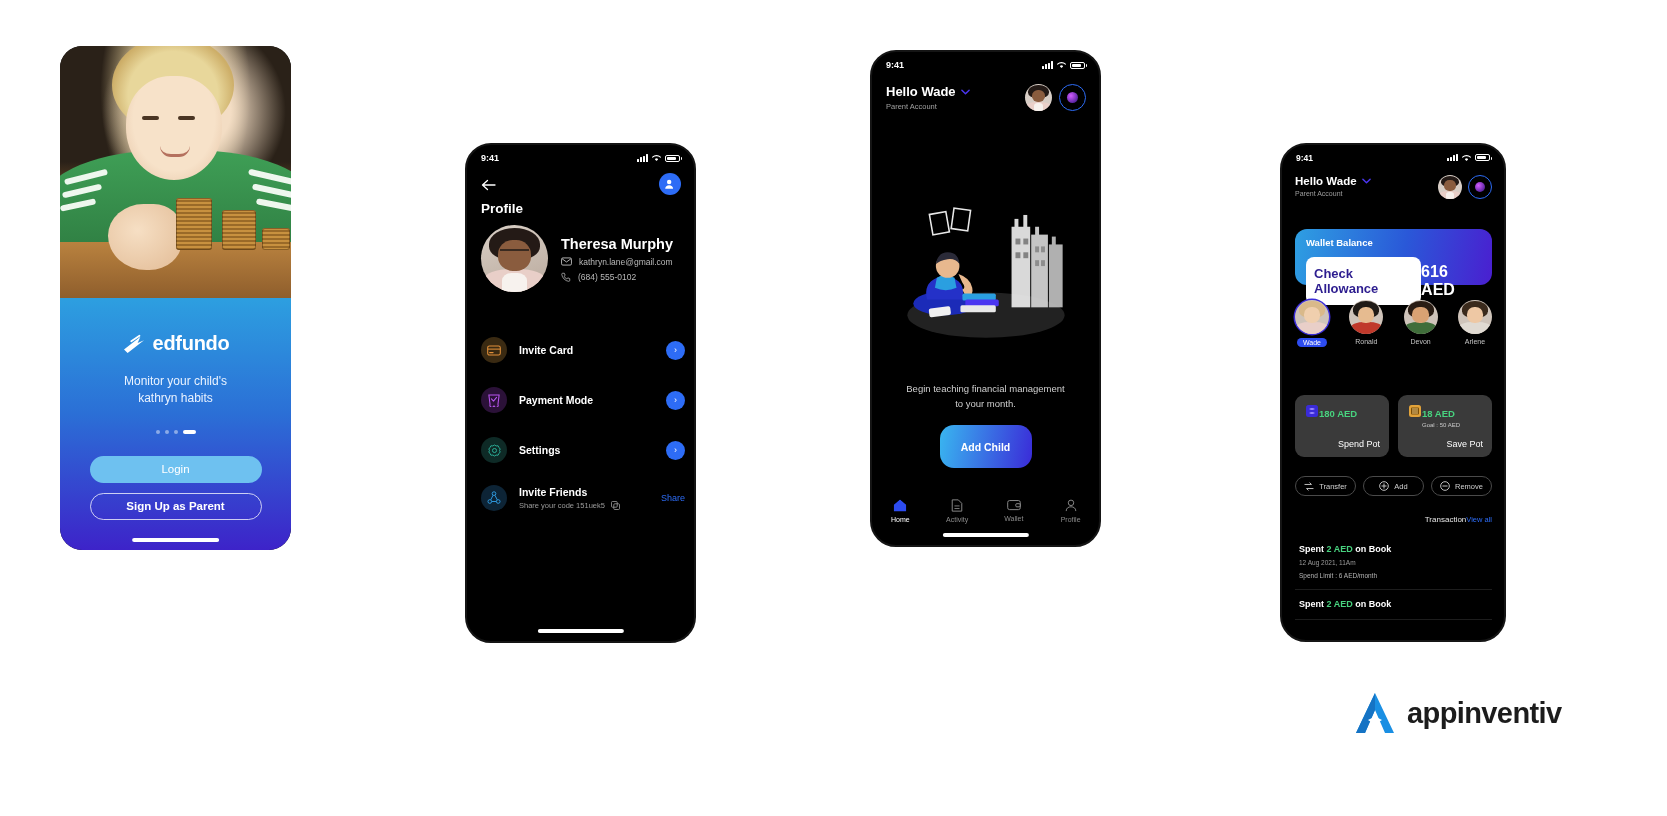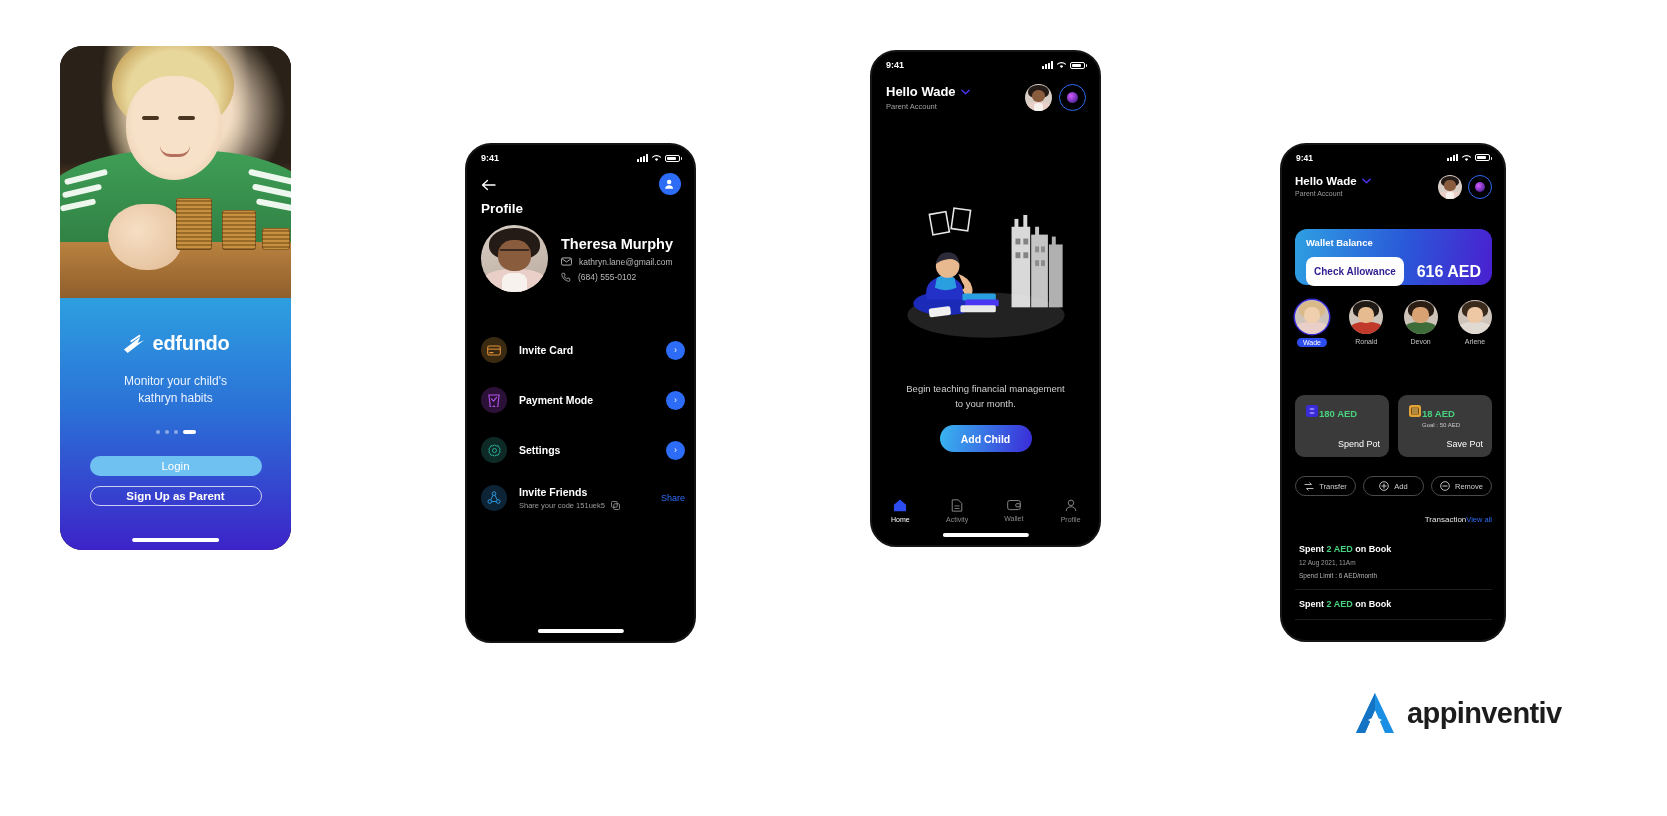--- a/index.html
+++ b/index.html
@@ -78,21 +78,21 @@
     padding-top:34px;
   }
   #p1-logo { display:flex; align-items:center; gap:7px; }
   #p1-logo .mark { width:24px; height:20px; }
   #p1-logo .word { color:#fff; font-size:20px; font-weight:bold; letter-spacing:-.3px; }
   #p1-tag { color:#eaf3ff; font-size:12px; text-align:center; line-height:1.45; margin-top:18px; }
   #p1-dots { display:flex; align-items:center; gap:5px; margin-top:22px; }
   #p1-dots span { width:4px; height:4px; border-radius:50%; background:rgba(255,255,255,.45); }
   #p1-dots span.on { width:13px; border-radius:3px; background:#fff; }
   .p1-btn {
-    width:172px; height:20px; border-radius:14px;
+    width:172px; height:27px; border-radius:14px;
     display:flex; align-items:center; justify-content:center;
     font-size:11.5px; color:#fff; cursor:pointer;
   }
   #p1-login { background:#6ec1f0; margin-top:22px; }
   #p1-signup { border:1px solid rgba(255,255,255,.75); margin-top:10px; font-weight:bold;}
 
   
   #phone2 {
     left:465px; top:143px; width:231px; height:500px;
     border-radius:26px; border:2px solid #141414;
@@ -149,21 +149,21 @@
   .p3-av { width:27px; height:27px; border-radius:50%; overflow:hidden; position:relative; background:#d8cec6; cursor:pointer;}
   #p3-badge {
     width:27px; height:27px; border-radius:50%; border:1.5px solid #2d6cf6;
     display:flex; align-items:center; justify-content:center; cursor:pointer;
   }
   #p3-badge .dot { width:11px; height:11px; border-radius:50%; background:radial-gradient(circle at 35% 35%,#d35cff,#2b0f7a); }
   #p3-illus { position:absolute; left:0; top:130px; width:100%; height:175px; }
   #p3-text { position:absolute; left:18px; right:18px; top:330px; color:#cfcfcf; font-size:9.5px; text-align:center; line-height:1.55; }
   #p3-addchild {
     position:absolute; left:50%; transform:translateX(-50%); top:373px;
-    width:92px; height:27px; border-radius:14px;
+    width:92px; height:43px; border-radius:14px;
     background:linear-gradient(100deg,#39b6f0,#3a2bd8);
     display:flex; align-items:center; justify-content:center;
     color:#fff; font-size:10.5px; font-weight:bold; cursor:pointer;
   }
   #p3-nav { position:absolute; left:0; bottom:22px; width:100%; display:flex; }
   .p3-navitem { flex:1; display:flex; flex-direction:column; align-items:center; gap:4px; cursor:pointer; }
   .p3-navitem .lbl { font-size:7px; color:#8b8b8b; }
   .p3-navitem.active .lbl { color:#fff; }
 
   
@@ -180,21 +180,21 @@
   #p4-badge { width:24px;height:24px;border-radius:50%;border:1.5px solid #2d6cf6;display:flex;align-items:center;justify-content:center;cursor:pointer;}
   #p4-badge .dot{width:10px;height:10px;border-radius:50%;background:radial-gradient(circle at 35% 35%,#d35cff,#2b0f7a);}
   #p4-wallet {
     position:absolute; left:13px; right:12px; top:84px; height:56px; border-radius:12px;
     background:linear-gradient(100deg,#2e9fe2 0%, #2a58d8 55%, #4a1fd0 100%);
     padding:8px 11px; color:#fff;
   }
   #p4-wtitle { font-size:9.5px; font-weight:bold; }
   #p4-wrow { display:flex; align-items:center; justify-content:space-between; margin-top:9px; }
   #p4-check {
-    background:#fff; color:#2d1d8f; font-size:10px; font-weight:bold;
+    background:#fff; color:#2d1d8f; font-size:13px; font-weight:bold;
     padding:9px 8px; border-radius:8px; cursor:pointer;
   }
   #p4-amount { font-size:16px; font-weight:bold; }
   #p4-kids { position:absolute; left:13px; right:12px; top:155px; display:flex; justify-content:space-between; }
   .p4-kid { display:flex; flex-direction:column; align-items:center; gap:4px; cursor:pointer; }
   .p4-kidav { width:34px; height:34px; border-radius:50%; overflow:hidden; position:relative; background:#cfc4ba; }
   .p4-kid.sel .p4-kidav { box-shadow:0 0 0 1.5px #3a2bd8; }
   .p4-kidname { font-size:7px; color:#c4c4c4; }
   .p4-kid.sel .p4-kidname { color:#fff; background:#2d4cf0; border-radius:6px; padding:1px 6px; }
   #p4-pots { position:absolute; left:13px; right:12px; top:250px; display:flex; gap:9px; }

